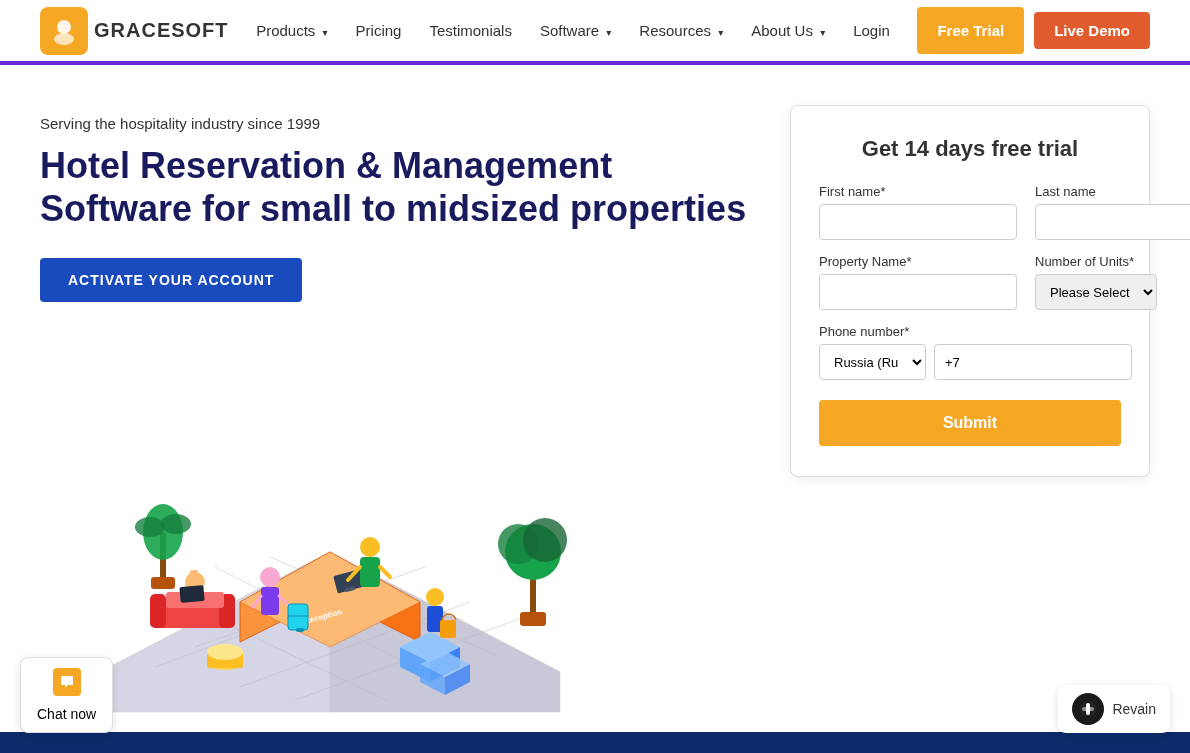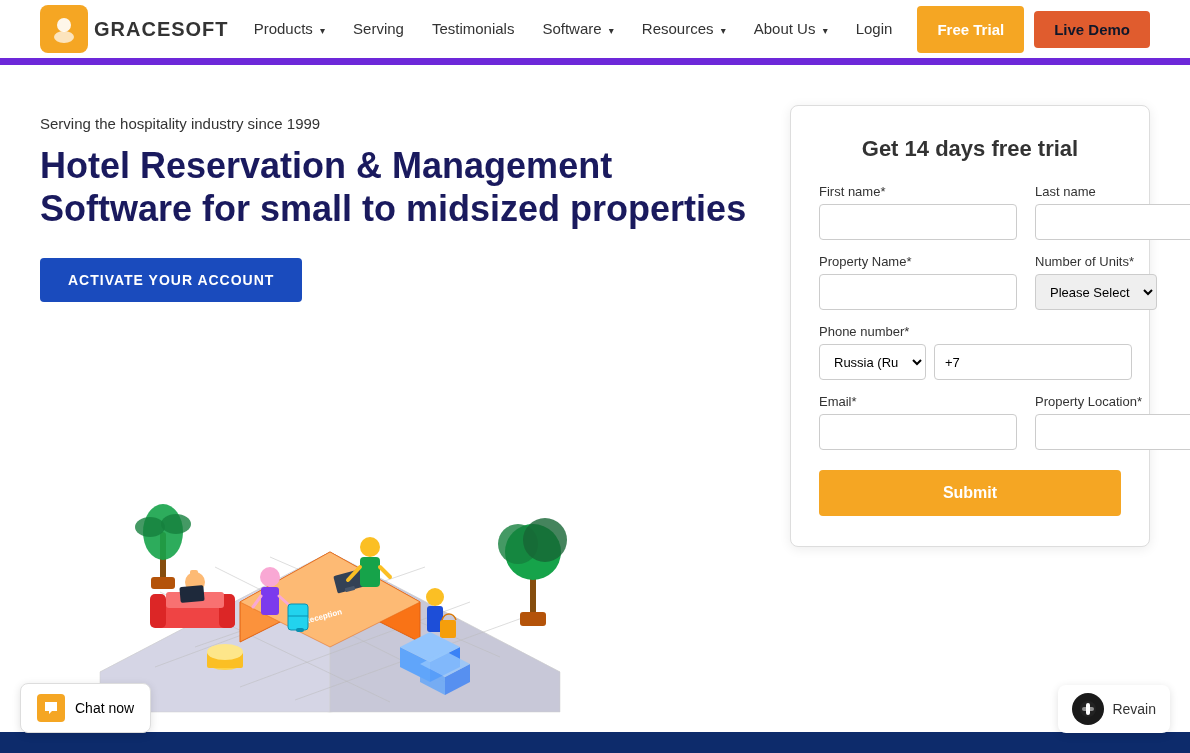--- a/index.html
+++ b/index.html
@@ -5,21 +5,21 @@
     * { box-sizing: border-box; margin: 0; padding: 0; }
     body { font-family: Arial, sans-serif; background: #fff; }
 
     
     nav {
       display: flex;
       align-items: center;
       justify-content: space-between;
       padding: 0 40px;
       height: 65px;
-      border-bottom: 7px solid #6d28d9;
+      border-bottom: 4px solid #6d28d9;
       background: #fff;
     }
     .nav-logo {
       display: flex;
       align-items: center;
       gap: 6px;
     }
     .logo-icon {
       width: 48px;
       height: 48px;
@@ -68,21 +68,21 @@
       color: #fff;
       border: none;
       padding: 15px 20px;
       border-radius: 4px;
       font-size: 15px;
       cursor: pointer;
       font-weight: 600;
     }
     .btn-live-demo {
       background: #e05c2e;
-      color: #0f172a;
+      color: #ffffff;
       border: none;
       padding: 10px 20px;
       border-radius: 4px;
       font-size: 15px;
       cursor: pointer;
       font-weight: 600;
     }
 
     
     .hero {
@@ -225,20 +225,21 @@
       background: #fff;
       border: 1px solid #ddd;
       border-radius: 8px;
       padding: 10px 16px;
       display: flex;
       align-items: center;
       gap: 10px;
       box-shadow: 0 2px 8px rgba(0,0,0,0.12);
       font-size: 14px;
       cursor: pointer;
+      flex-direction: column;
     }
     .chat-icon {
       width: 28px;
       height: 28px;
       background: #f5a623;
       border-radius: 4px;
       display: flex;
       align-items: center;
       justify-content: center;
       color: #fff;
@@ -288,21 +289,21 @@
 
   <ul class="nav-links">
     <li>
       <a href="#">
         <span>Products</span>
         <span class="caret">▾</span>
       </a>
     </li>
     <li>
       <a href="#">
-        <span>Serving</span>
+        <span>Pricing</span>
       </a>
     </li>
     <li>
       <a href="#">
         <span>Testimonials</span>
       </a>
     </li>
     <li>
       <a href="#">
         <span>Software</span>
@@ -463,30 +464,20 @@
     <div class="form-group" style="margin-bottom:14px;">
       <label>Phone number*</label>
       <div class="phone-row">
         <select class="phone-country">
           <option>Russia (Ru</option>
         </select>
         <input type="text" class="phone-number" value="+7" style="">
       </div>
     </div>
 
-    <div class="form-row">
-      <div class="form-group">
-        <label>Email*</label>
-        <input type="email" style="">
-      </div>
-      <div class="form-group">
-        <label>Property Location*</label>
-        <input type="text" style="">
-      </div>
-    </div>
 
     <button class="btn-submit">Submit</button>
   </div>
 </section>
 
 <footer class="footer-bar">
   
 </footer>
 
 <div class="chat-widget">

